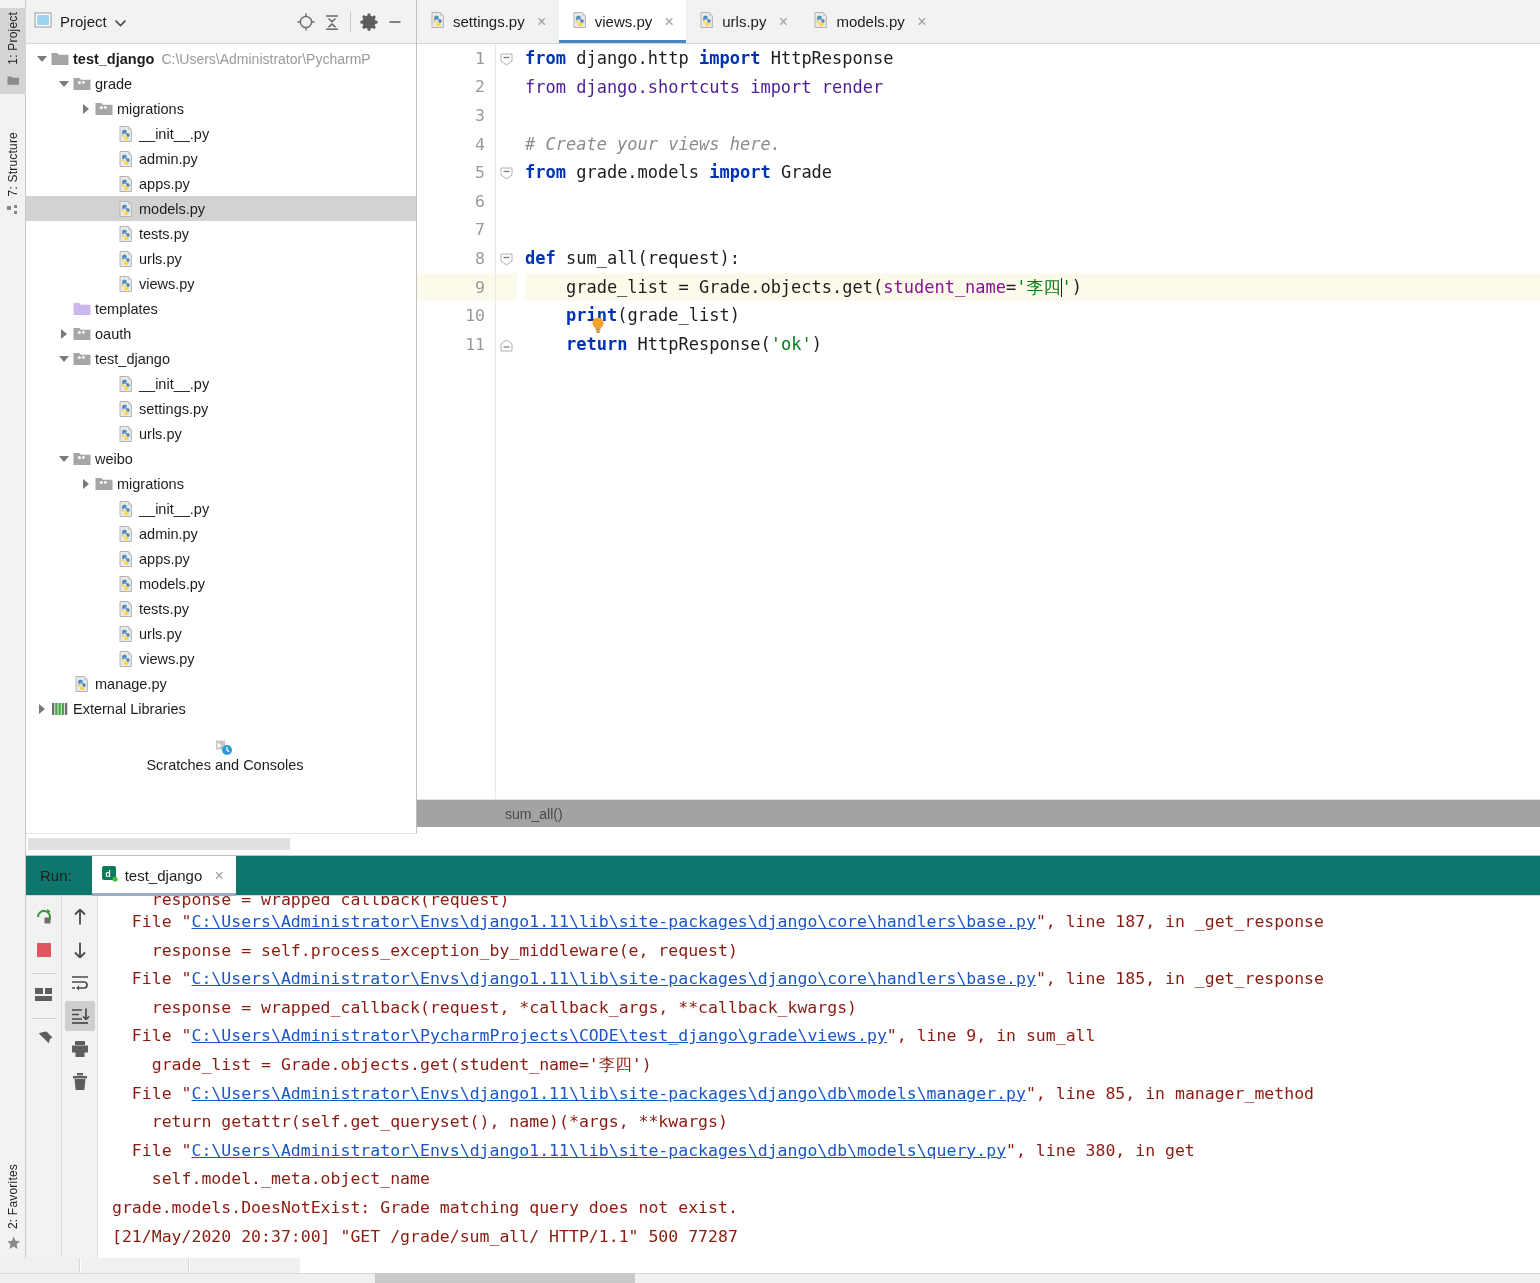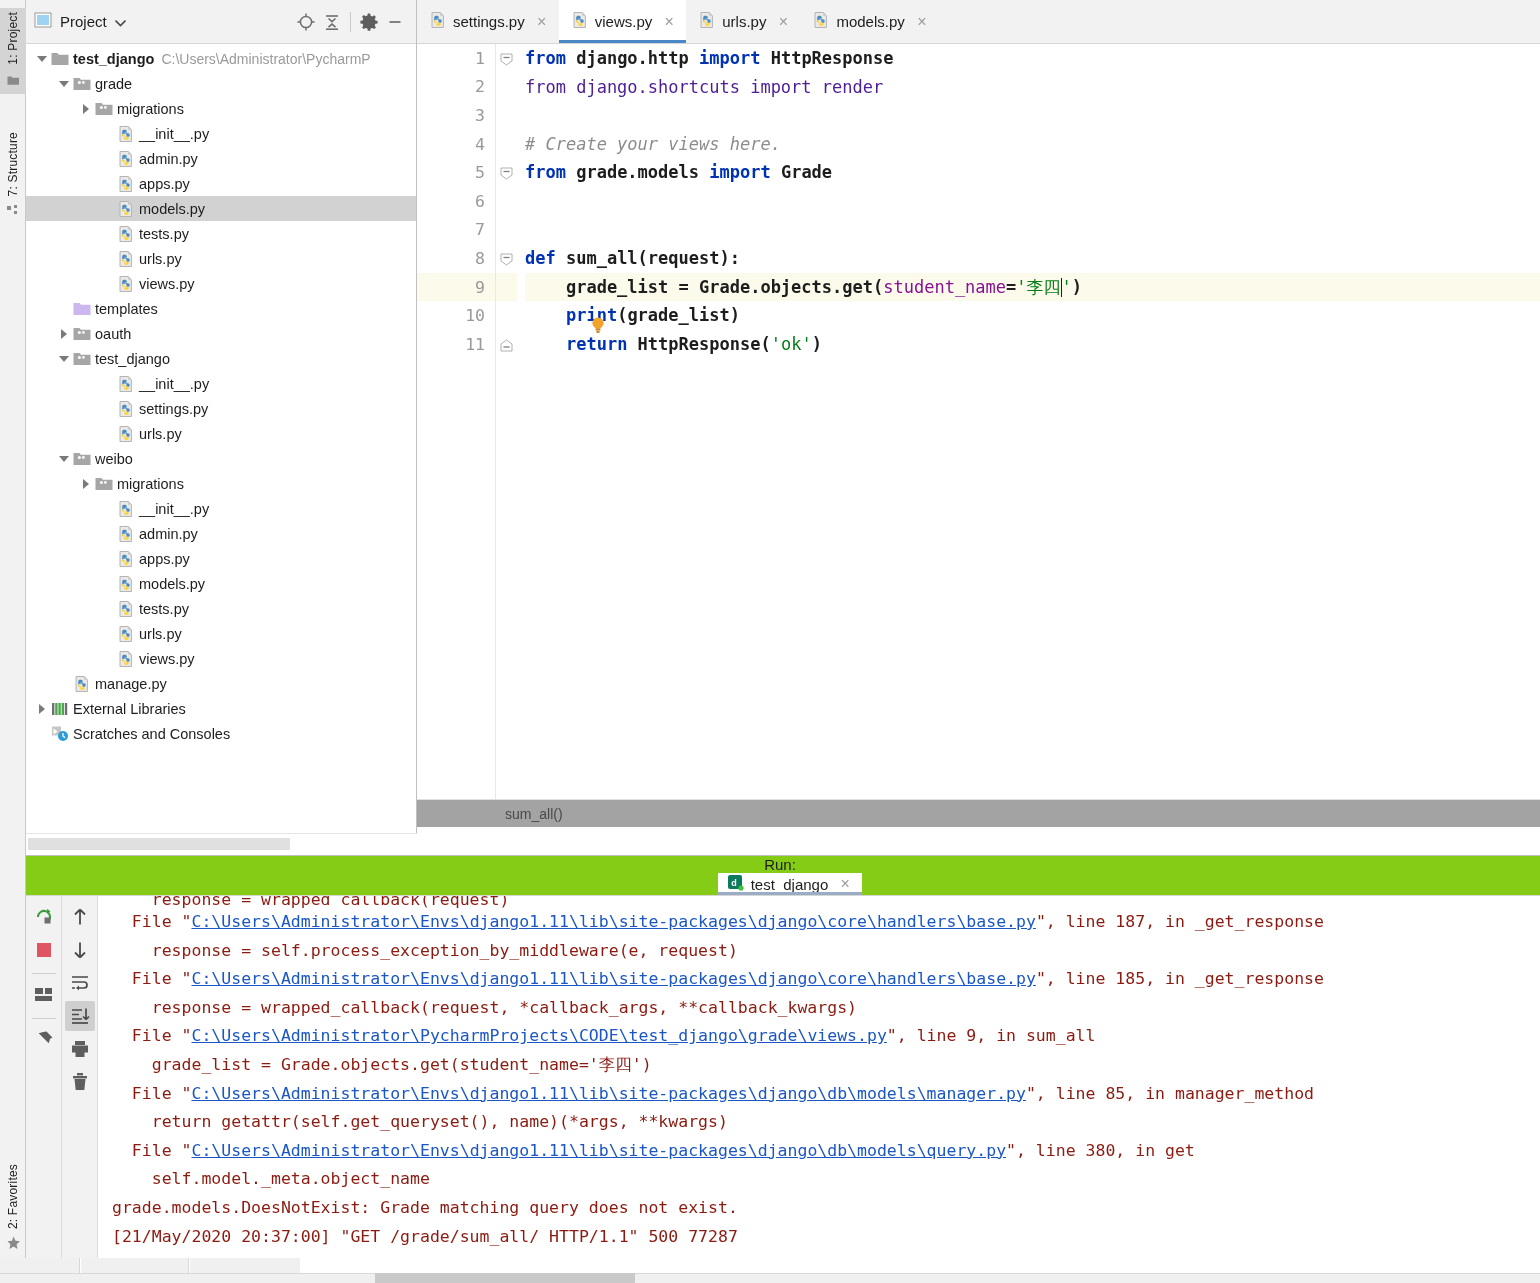--- a/index.html
+++ b/index.html
@@ -192,21 +192,21 @@
     height: 28.6px;
     line-height: 28.6px;
     white-space: pre;
     color: #1d1d1d;
   }
   .cline.hl { background: #fcfbeb; }
   .kw { color: #0033b3; font-weight: bold; }
   .cm { color: #8c8c8c; font-style: italic; }
   .str { color: #067d17; }
   .param { color: #871094; }
-  .plain { color: #1d1d1d; font-weight: bold; }
+  .plain { color: #1d1d1d; }
   .dim { color: #4c1d95; }
   .caret {
     display: inline-block; width: 1px; height: 19px;
     background: #1d1d1d; vertical-align: -4px;
   }
 
   .breadcrumb {
     position: absolute; left: 0; bottom: 0;
     width: 1123px; height: 28px;
     background: #a3a3a3;
@@ -219,25 +219,24 @@
 
   
   .run-panel {
     position: absolute; left: 26px; top: 855px;
     width: 1514px; height: 403px;
     background: #ffffff;
     border-top: 1px solid #c0c0c0;
   }
   .run-header {
     height: 40px;
-    background: #84cc16;
+    background: #0f766e;
     display: flex; align-items: center;
     padding-left: 14px;
     border-bottom: 1px solid #d6d6d6;
-    flex-direction: column;
   }
   .run-label { font-size: 15px; color: #1d1d1d; margin-right: 20px; }
   .run-tab {
     display: flex; align-items: center;
     height: 40px; padding: 0 10px;
     background: #ffffff;
     position: relative;
     font-size: 15px; color: #1d1d1d;
   }
   .run-tab::after {
@@ -706,21 +705,21 @@
             <svg width="18" height="16" viewBox="0 0 18 16">
               <rect x="1" y="2" width="2.4" height="12" fill="#6e6e6e"></rect>
               <rect x="4.2" y="2" width="2.4" height="12" fill="#4aa84a"></rect>
               <rect x="7.4" y="2" width="2.4" height="12" fill="#4aa84a"></rect>
               <rect x="10.6" y="2" width="2.4" height="12" fill="#4aa84a"></rect>
               <rect x="13.8" y="2" width="2.4" height="12" fill="#6e6e6e"></rect>
             </svg>
           </span>
           <span class="node-label">External Libraries</span>
         </div>
-        <div class="tree-row" style="padding-left: 8px;">
+        <div class="tree-row" style="padding-left: 8px; flex-direction: column;">
           <span class="arrow"></span>
           <span class="node-icon">
             <svg width="18" height="17" viewBox="0 0 18 17">
               <path d="M1 1.5h9v9H1z" fill="#c6c6c6"></path>
               <path d="M2.5 3.5l4 3-4 3z" fill="#ffffff"></path>
               <circle cx="12" cy="11" r="5" fill="#2d9bd8"></circle>
               <path d="M12 8v3.2l2.2 1.4" stroke="#ffffff" stroke-width="1.3" fill="none"></path>
             </svg>
           </span>
           <span class="node-label">Scratches and Consoles</span>

